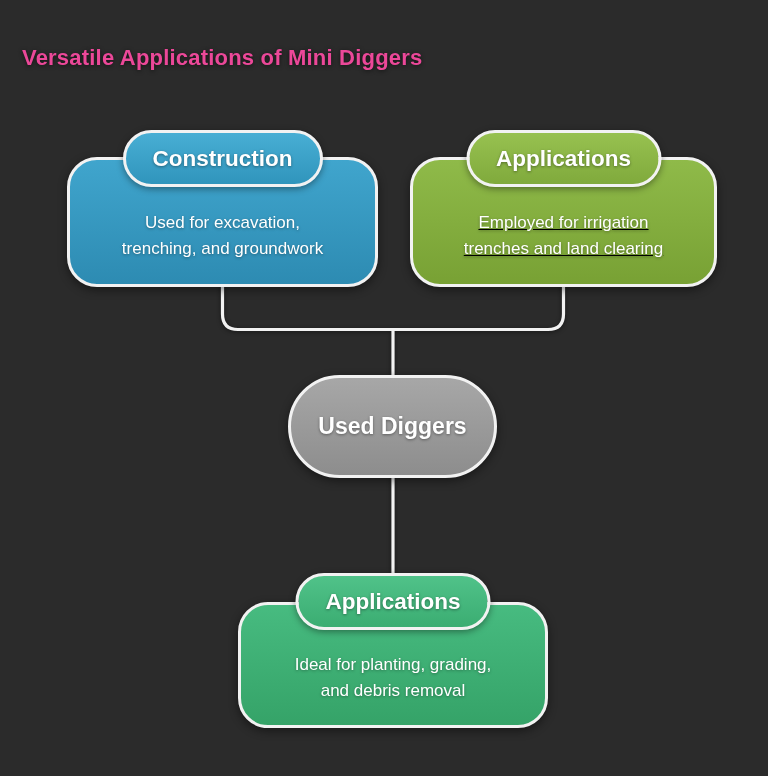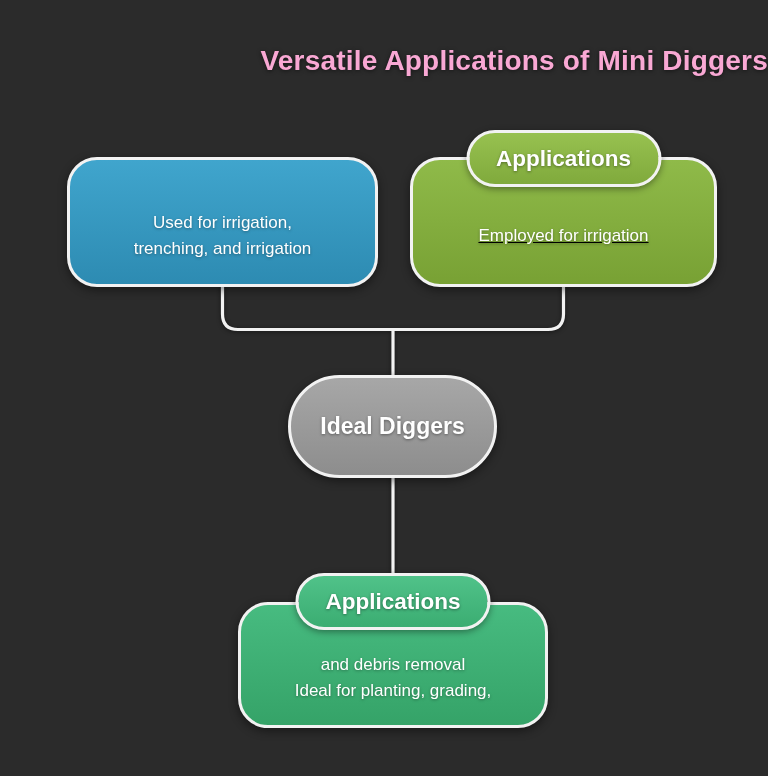--- a/index.html
+++ b/index.html
@@ -13,23 +13,23 @@
     width: 768px;
     height: 776px;
     background: #2b2b2b;
     overflow: hidden;
   }
   .title {
     position: absolute;
     left: 22px;
     right: 0;
     top: 45px;
-    text-align: right;
-    color: #f9a8d4;
-    font-size: 28px;
+    text-align: left;
+    color: #ec4899;
+    font-size: 22px;
     font-weight: 700;
     letter-spacing: 0.2px;
     text-shadow: 0 1px 4px rgba(0,0,0,0.55);
   }
   .connectors {
     position: absolute;
     left: 0; top: 0;
     width: 768px; height: 776px;
     filter: drop-shadow(0 1px 2px rgba(0,0,0,0.5));
   }
@@ -137,42 +137,44 @@
     <g fill="none" stroke="#f2f2f2" stroke-width="3.2" stroke-linecap="round">
       <path d="M222.5 284 L222.5 314 Q222.5 329.5 238 329.5 L548 329.5 Q563.5 329.5 563.5 314 L563.5 284"></path>
       <path d="M393 329.5 L393 377"></path>
       <path d="M393 477 L393 575"></path>
     </g>
   </svg>
 
   <div class="group g-construction">
     <div class="card">
       <div class="desc">
-        <span>Used for irrigation,</span>
-        <span>trenching, and irrigation</span>
+        <span>Used for excavation,</span>
+        <span>trenching, and groundwork</span>
       </div>
     </div>
+    <div class="pill">Construction</div>
   </div>
 
   <div class="group g-agriculture">
     <div class="card">
       <div class="desc">
         <span>Employed for irrigation</span>
+        <span>trenches and land clearing</span>
       </div>
     </div>
     <div class="pill">Applications</div>
   </div>
 
   <div class="root-node">
-    <span>Ideal Diggers</span>
+    <span>Used Diggers</span>
   </div>
 
   <div class="group g-landscaping">
     <div class="card">
       <div class="desc">
+        <span>Ideal for planting, grading,</span>
         <span>and debris removal</span>
-        <span>Ideal for planting, grading,</span>
       </div>
     </div>
     <div class="pill">Applications</div>
   </div>
 
 </div>
 
 </body></html>

